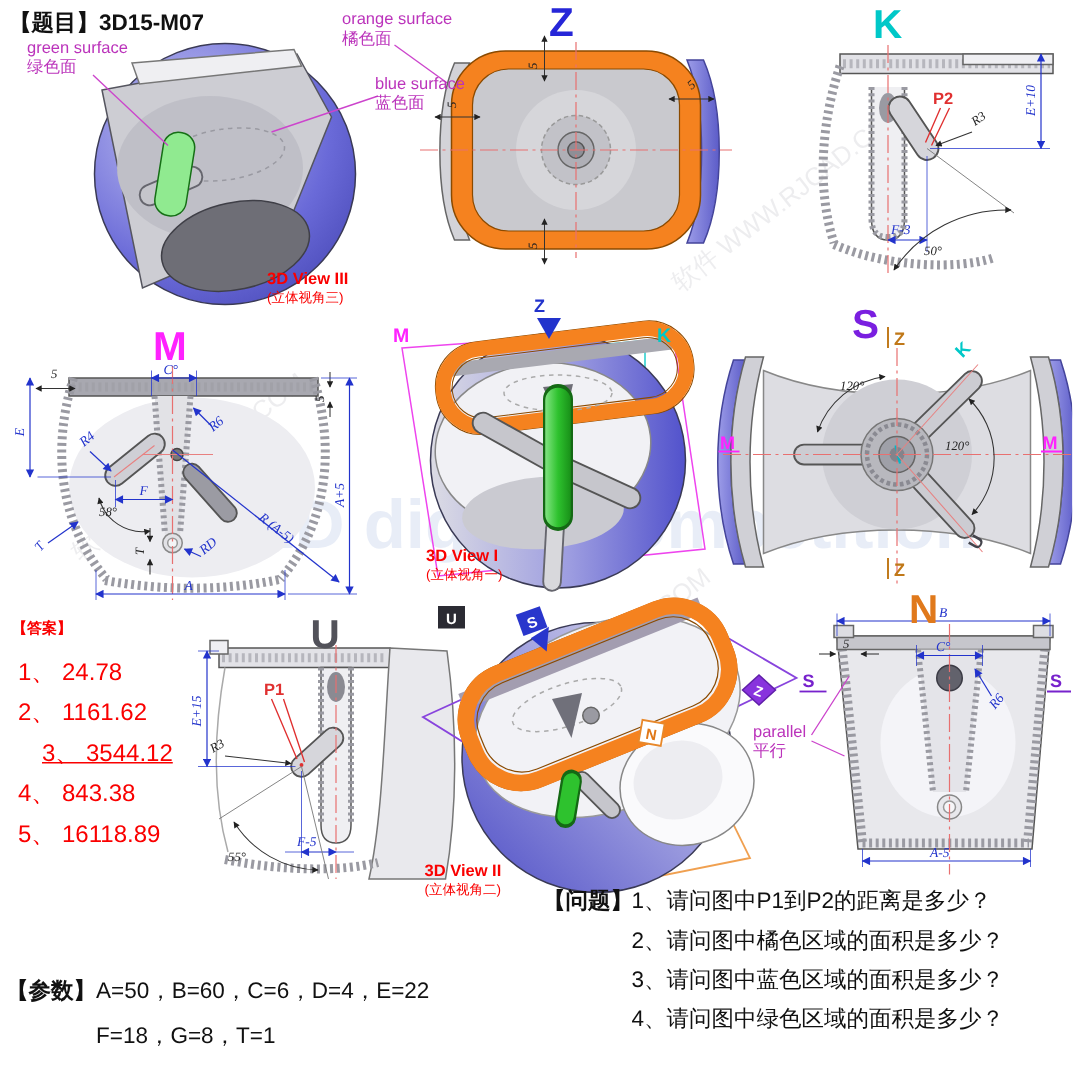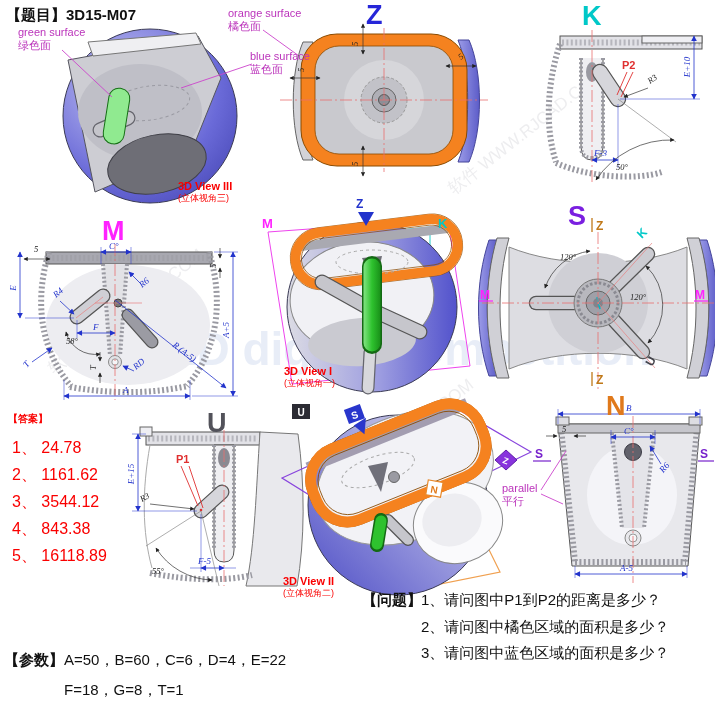--- a/index.html
+++ b/index.html
@@ -415,27 +415,28 @@
   <div class="abs vlet lz" style="left:366px;top:2px;">Z</div>
   <div class="abs vlet lk" style="left:582px;top:3px;">K</div>
   <div class="abs vlet lm" style="left:102px;top:218px;">M</div>
   <div class="abs vlet ls" style="left:568px;top:203px;">S</div>
   <div class="abs vlet lu" style="left:207px;top:410px;">U</div>
   <div class="abs vlet ln" style="left:606px;top:393px;">N</div>
 
   <div class="abs ansh" style="left:8px;top:412px;">【答案】</div>
   <div class="abs ansi" style="left:12px;top:438px;">1、 24.78</div>
   <div class="abs ansi" style="left:12px;top:465px;">2、 1161.62</div>
-  <div class="abs ansi" style="left:12px;top:492px;">3、 3544.12</div>
+  <div class="abs ansi" style="left:28px;top:492px;text-decoration:underline;">3、 3544.12</div>
   <div class="abs ansi" style="left:12px;top:519px;">4、 843.38</div>
   <div class="abs ansi" style="left:12px;top:546px;">5、 16118.89</div>
 
   <div class="abs txt" style="left:362px;top:591px;font-weight:600;">【问题】</div>
   <div class="abs txt" style="left:421px;top:591px;">1、请问图中P1到P2的距离是多少？</div>
   <div class="abs txt" style="left:421px;top:618px;">2、请问图中橘色区域的面积是多少？</div>
   <div class="abs txt" style="left:421px;top:644px;">3、请问图中蓝色区域的面积是多少？</div>
+  <div class="abs txt" style="left:421px;top:670px;">4、请问图中绿色区域的面积是多少？</div>
 
   <div class="abs txt" style="left:4px;top:651px;">
     <span style="font-weight:600;">【参数】</span><span>A=50，B=60，C=6，D=4，E=22</span>
   </div>
   <div class="abs txt" style="left:64px;top:681px;">F=18，G=8，T=1</div>
 
 </div>
 
 </body></html>

